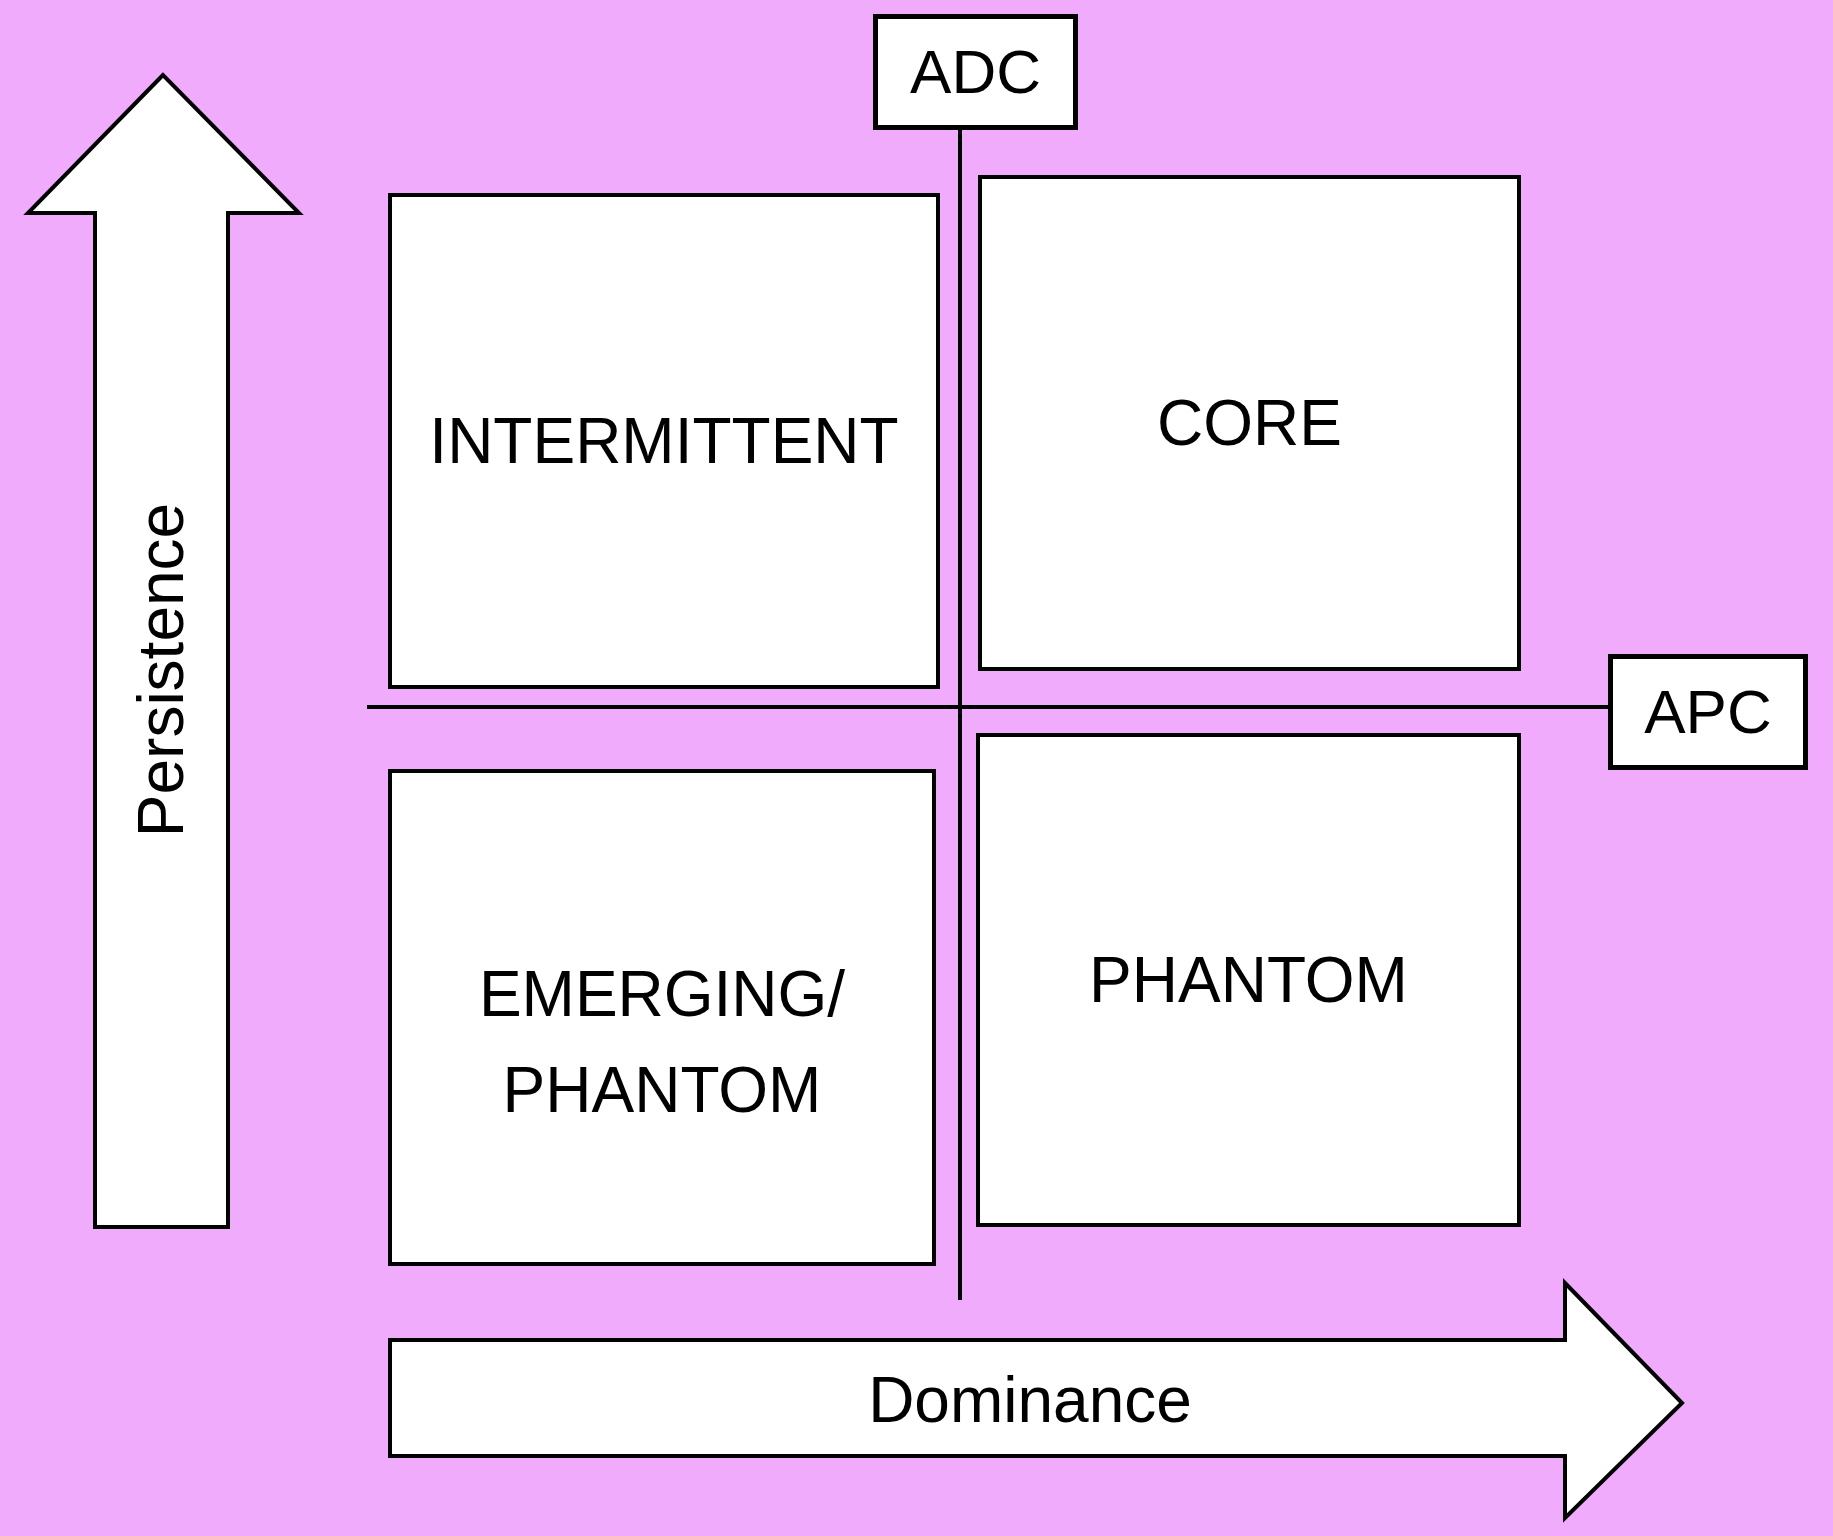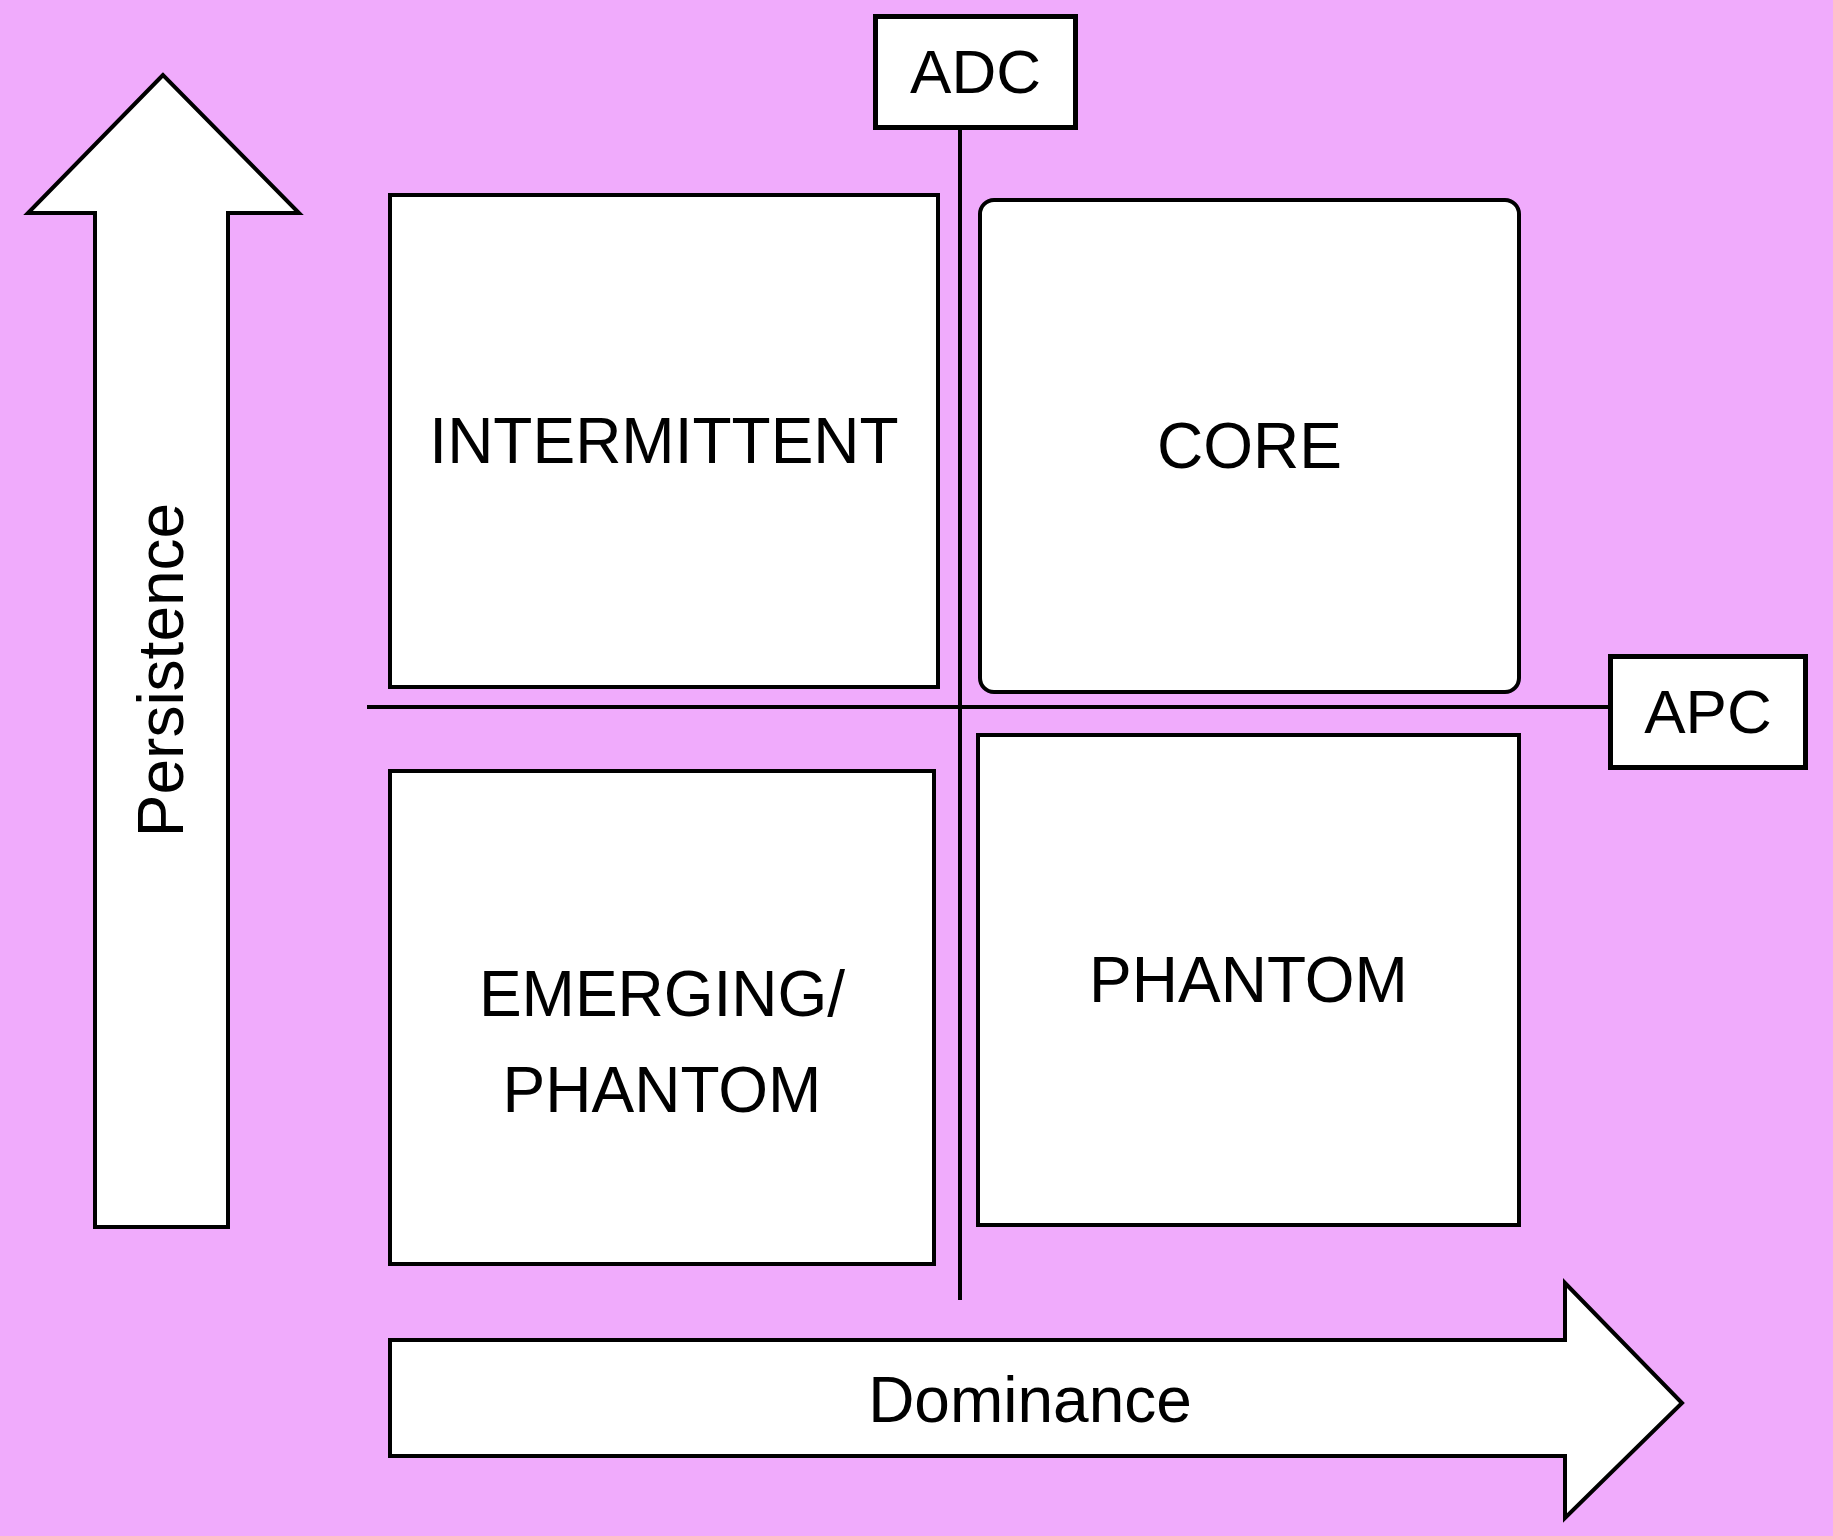--- a/index.html
+++ b/index.html
@@ -44,21 +44,21 @@
   
   .quad {
     position: absolute;
     border: 4px solid #000000;
     background: #ffffff;
     display: flex;
     align-items: center;
     justify-content: center;
   }
   .quad.tl { left: 388px; top: 193px; width: 552px; height: 496px; }
-  .quad.tr { left: 978px; top: 198px; width: 543px; height: 496px; border-radius: 16px; }
+  .quad.tr { left: 978px; top: 175px; width: 543px; height: 496px; }
   .quad.bl { left: 388px; top: 728px; width: 548px; height: 497px; margin-top: 41px; }
   .quad.br { left: 976px; top: 733px; width: 545px; height: 494px; }
   .quad-label {
     font-size: 64px;
     line-height: 1.5;
     text-align: center;
     white-space: pre-line;
   }
   .quad.bl .quad-label { margin-top: 48px; } 
   

